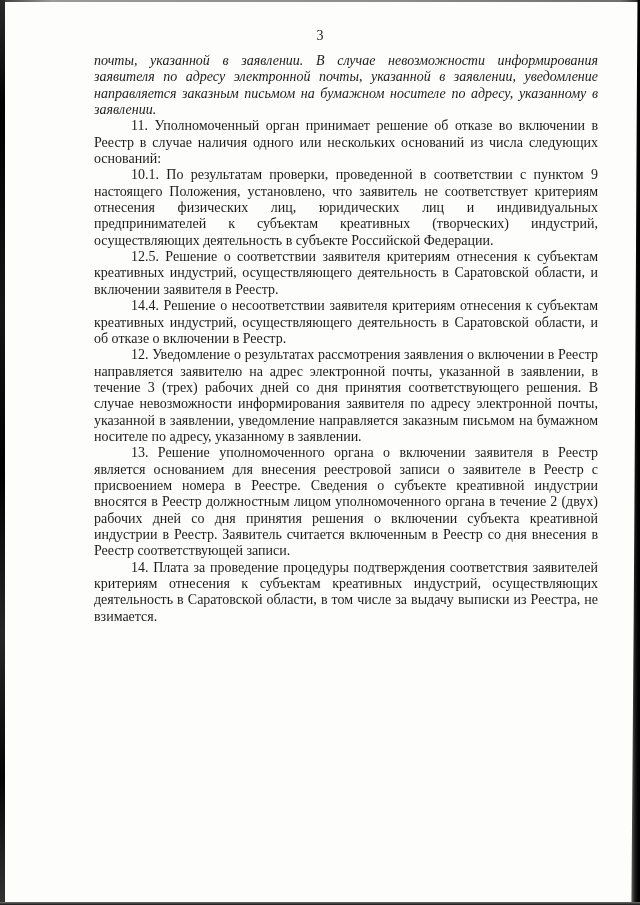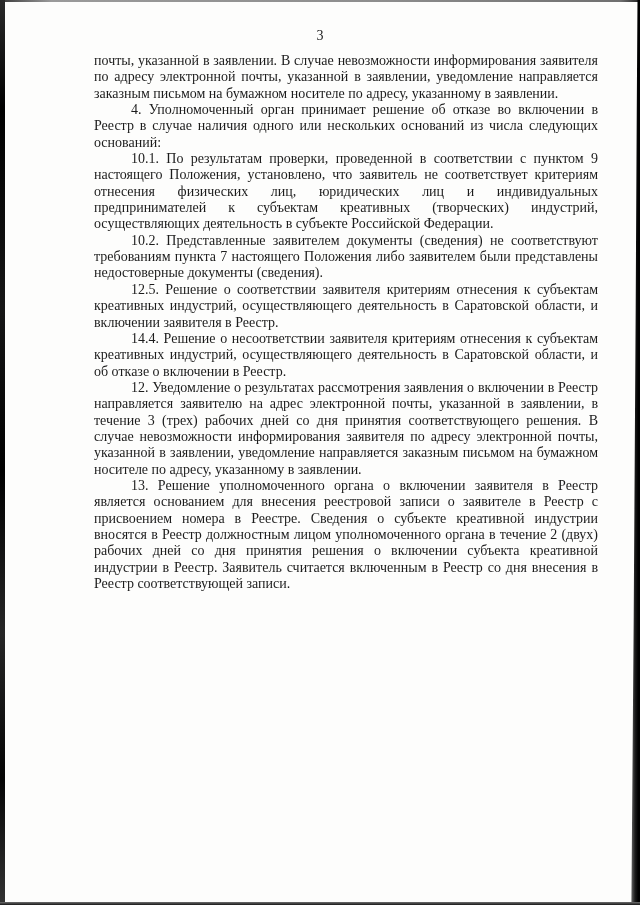--- a/index.html
+++ b/index.html
@@ -49,36 +49,37 @@
     font-size:14px;
     line-height:16.35px;
     text-align:justify;
   }
   .para{
     margin:0;
     text-indent:37px;
   }
   .para.no-indent{
     text-indent:0;
+    font-style:italic;
   }
 </style>
 </head>
 <body>
 
 <div class="page">
   <div class="edge-top"></div>
   <div class="edge-left"></div>
   <div class="edge-right"></div>
   <div class="edge-bottom"></div>
 
   <div class="page-number">3</div>
 
   <div class="body-text">
     <p class="para no-indent">почты, указанной в заявлении. В случае невозможности информирования заявителя по адресу электронной почты, указанной в заявлении, уведомление направляется заказным письмом на бумажном носителе по адресу, указанному в заявлении.</p>
-    <p class="para">4. Уполномоченный орган принимает решение об отказе во включении в Реестр в случае наличия одного или нескольких оснований из числа следующих оснований:</p>
+    <p class="para">11. Уполномоченный орган принимает решение об отказе во включении в Реестр в случае наличия одного или нескольких оснований из числа следующих оснований:</p>
     <p class="para">10.1. По результатам проверки, проведенной в соответствии с пунктом 9 настоящего Положения, установлено, что заявитель не соответствует критериям отнесения физических лиц, юридических лиц и индивидуальных предпринимателей к субъектам креативных (творческих) индустрий, осуществляющих деятельность в субъекте Российской Федерации.</p>
-    <p class="para">10.2. Представленные заявителем документы (сведения) не соответствуют требованиям пункта 7 настоящего Положения либо заявителем были представлены недостоверные документы (сведения).</p>
     <p class="para">12.5. Решение о соответствии заявителя критериям отнесения к субъектам креативных индустрий, осуществляющего деятельность в Саратовской области, и включении заявителя в Реестр.</p>
     <p class="para">14.4. Решение о несоответствии заявителя критериям отнесения к субъектам креативных индустрий, осуществляющего деятельность в Саратовской области, и об отказе о включении в Реестр.</p>
     <p class="para">12. Уведомление о результатах рассмотрения заявления о включении в Реестр направляется заявителю на адрес электронной почты, указанной в заявлении, в течение 3 (трех) рабочих дней со дня принятия соответствующего решения. В случае невозможности информирования заявителя по адресу электронной почты, указанной в заявлении, уведомление направляется заказным письмом на бумажном носителе по адресу, указанному в заявлении.</p>
     <p class="para">13. Решение уполномоченного органа о включении заявителя в Реестр является основанием для внесения реестровой записи о заявителе в Реестр с присвоением номера в Реестре. Сведения о субъекте креативной индустрии вносятся в Реестр должностным лицом уполномоченного органа в течение 2 (двух) рабочих дней со дня принятия решения о включении субъекта креативной индустрии в Реестр. Заявитель считается включенным в Реестр со дня внесения в Реестр соответствующей записи.</p>
+    <p class="para">14. Плата за проведение процедуры подтверждения соответствия заявителей критериям отнесения к субъектам креативных индустрий, осуществляющих деятельность в Саратовской области, в том числе за выдачу выписки из Реестра, не взимается.</p>
   </div>
 </div>
 
 </body></html>

